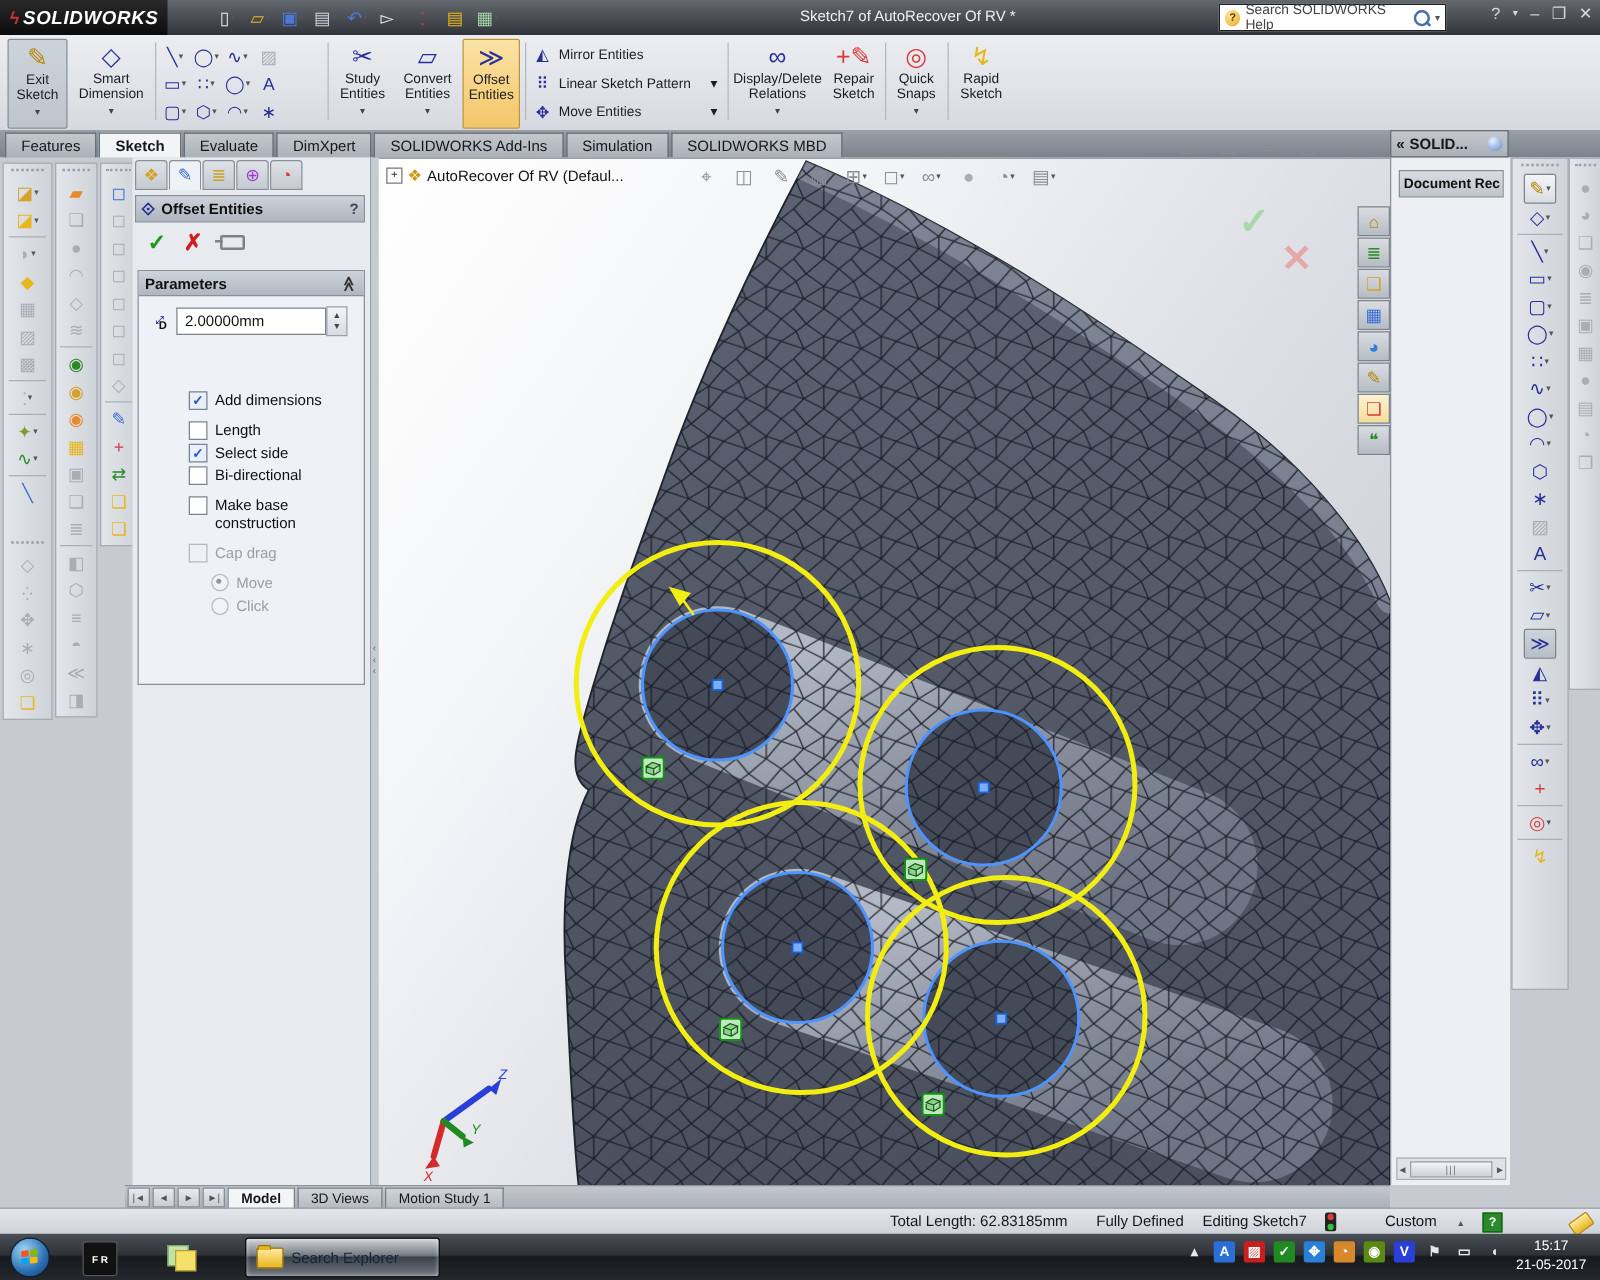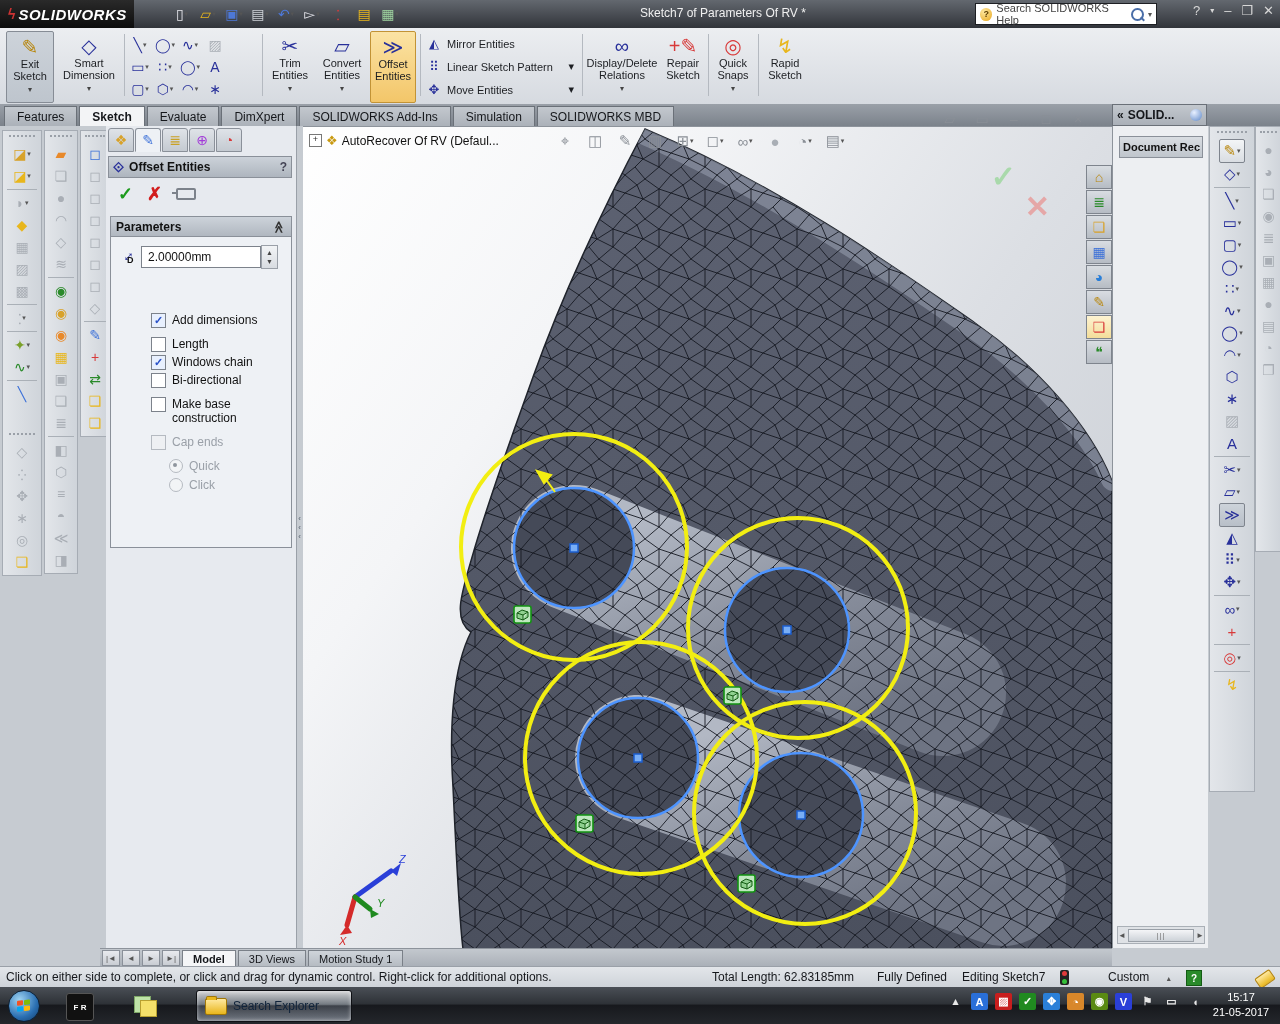--- a/index.html
+++ b/index.html
@@ -166,21 +166,21 @@
           <span class="g" style="color: rgb(216, 58, 58);">⁚</span>
         </div>
         <div class="icn" style="width: 24px; height: 22px;">
           <span class="g" style="color: rgb(232, 182, 28);">▤</span>
         </div>
         <div class="icn" style="width: 24px; height: 22px;">
           <span class="g" style="color: rgb(159, 212, 160);">▦</span>
           <span class="dd">▾</span>
         </div>
       </div>
-    <div class="abs" id="win-title">Sketch7 of Parameters Of RV *</div>
+    <div class="abs" id="win-title">Sketch7 of AutoRecover Of RV *</div>
     <div class="abs" id="searchbox">
       <span class="qball">?</span>
       <span>Search SOLIDWORKS Help</span>
       <span class="lens" style="margin-left:auto;"></span>
       <span style="font-size:8px;color:#555;">▾</span>
     </div>
     <div class="abs" id="title-ctrls">
       <span>?</span>
       <span style="font-size:8px;">▾</span>
       <span>–</span>
@@ -248,21 +248,21 @@
           <span class="g" style="color: rgb(40, 48, 154);">◠</span>
           <span class="dd">▾</span>
         </div>
         <div class="icn" style="width: 24px; height: 22px;">
           <span class="g" style="color: rgb(40, 48, 154);">∗</span>
         </div>
       </div>
     <div class="rsep" style="left:262px;"></div>
     <div class="rbtn" style="left:266px;top:3px;width:48px;height:66px;">
       <span class="bi">✂</span>
-      <span>Trim Entities</span>
+      <span>Study Entities</span>
       <span class="caret">▾</span>
     </div>
     <div class="rbtn" style="left:318px;top:3px;width:48px;height:66px;">
       <span class="bi">▱</span>
       <span>Convert Entities</span>
       <span class="caret">▾</span>
     </div>
     <div class="rbtn amber" style="left:370px;top:3px;width:44px;height:66px;">
       <span class="bi">≫</span>
       <span>Offset Entities</span>
@@ -557,37 +557,37 @@
       <div class="chk-row" style="left: 40px; top: 96px; width: 128px;">
             <span class="chk" style="background: rgb(232, 240, 254);">✓</span>
             <span>Add dimensions</span>
           </div>
           <div class="chk-row" style="left: 40px; top: 120px; width: 128px;">
             <span class="chk"></span>
             <span>Length</span>
           </div>
           <div class="chk-row" style="left: 40px; top: 138px; width: 128px;">
             <span class="chk" style="background: rgb(232, 240, 254);">✓</span>
-            <span>Windows chain</span>
+            <span>Select side</span>
           </div>
           <div class="chk-row" style="left: 40px; top: 156px; width: 128px;">
             <span class="chk"></span>
             <span>Bi-directional</span>
           </div>
           <div class="chk-row" style="left: 40px; top: 180px; width: 128px;">
             <span class="chk"></span>
             <span>Make base construction</span>
           </div>
           <div class="chk-row dis" style="left: 40px; top: 218px; width: 128px;">
             <span class="chk"></span>
-            <span>Cap ends</span>
+            <span>Cap drag</span>
           </div>
           <div class="rad-row" style="left: 58px; top: 242px;">
             <span class="rad on"></span>
-            <span>Quick</span>
+            <span>Move</span>
           </div>
           <div class="rad-row" style="left: 58px; top: 261px;">
             <span class="rad"></span>
             <span>Click</span>
           </div>
         </div>
     </div>
     <div class="abs" id="splitter">‹<br>‹<br>‹</div>
 
     <div class="abs" id="viewport">
@@ -894,21 +894,20 @@
         <span class="navbtn">►|</span>
       </span>
     <span id="btabs" style="display:flex;">
         <span class="btab active">Model</span>
         <span class="btab">3D Views</span>
         <span class="btab">Motion Study 1</span>
       </span>
   </div>
 
   <div class="abs" id="statusbar">
-    <span class="msg">Click on either side to complete, or click and drag for dynamic control.  Right-click for additional options.</span>
     <span class="st" style="left:712px;">Total Length: 62.83185mm</span>
     <span class="st" style="left:877px;">Fully Defined</span>
     <span class="st" style="left:962px;">Editing Sketch7</span>
     <span class="st" style="left:1060px;" id="traffic">
         <i style="background:#e03a3a;"></i>
         <i style="background:#35c03a;"></i>
       </span>
     <span class="st" style="left:1108px;">
       <span>Custom</span>
       <span style="font-size:8px;color:#555;margin-left:14px;">▴</span>

